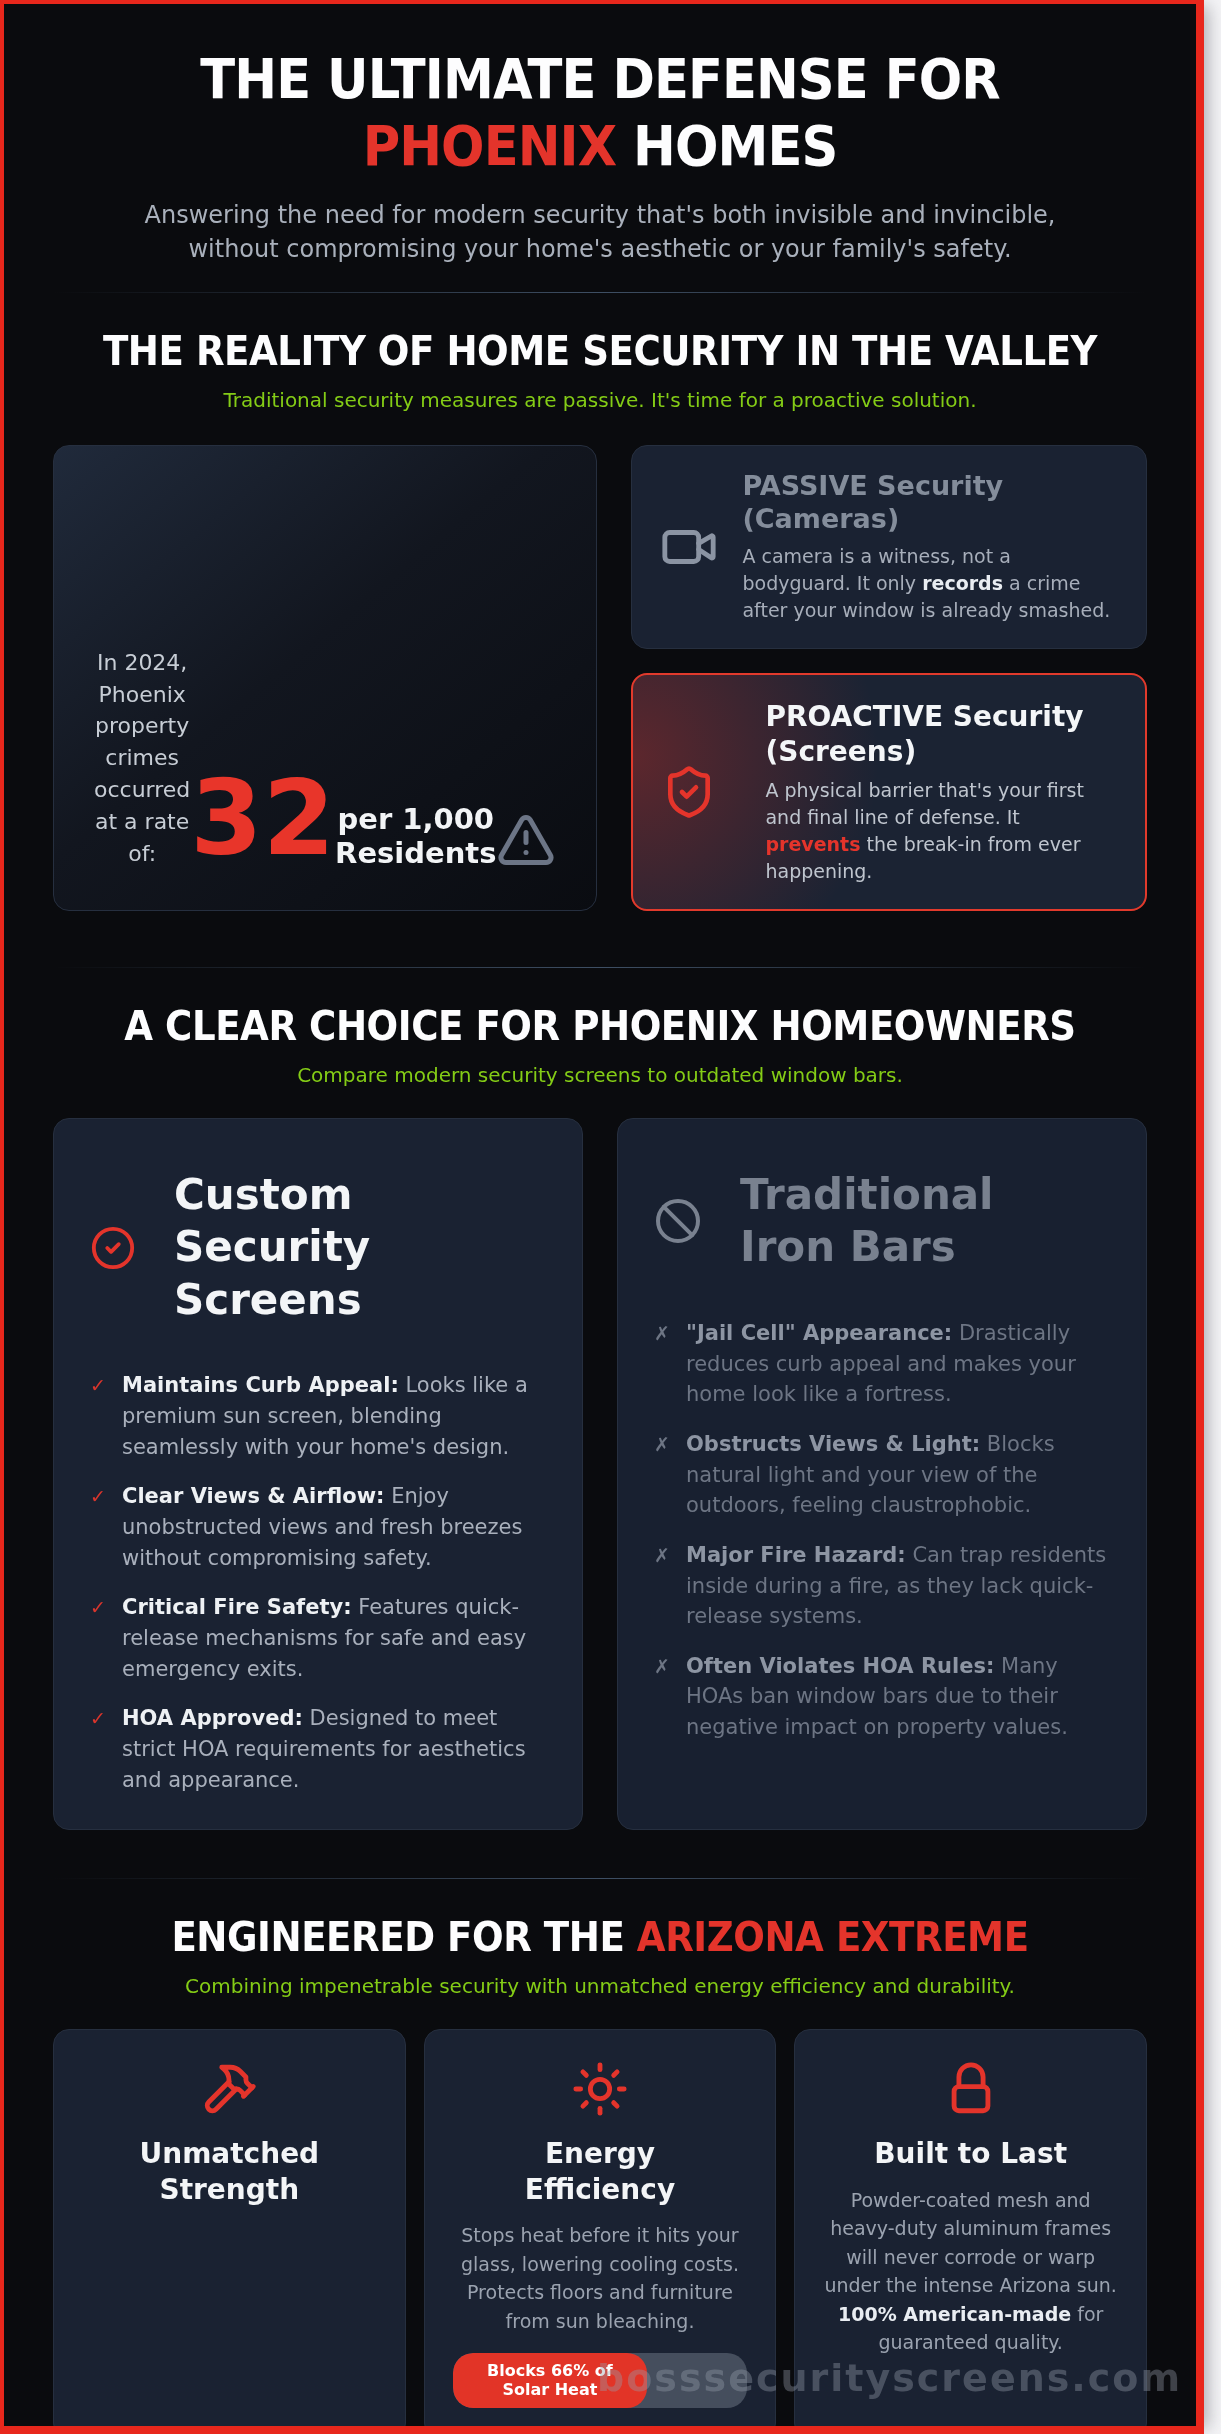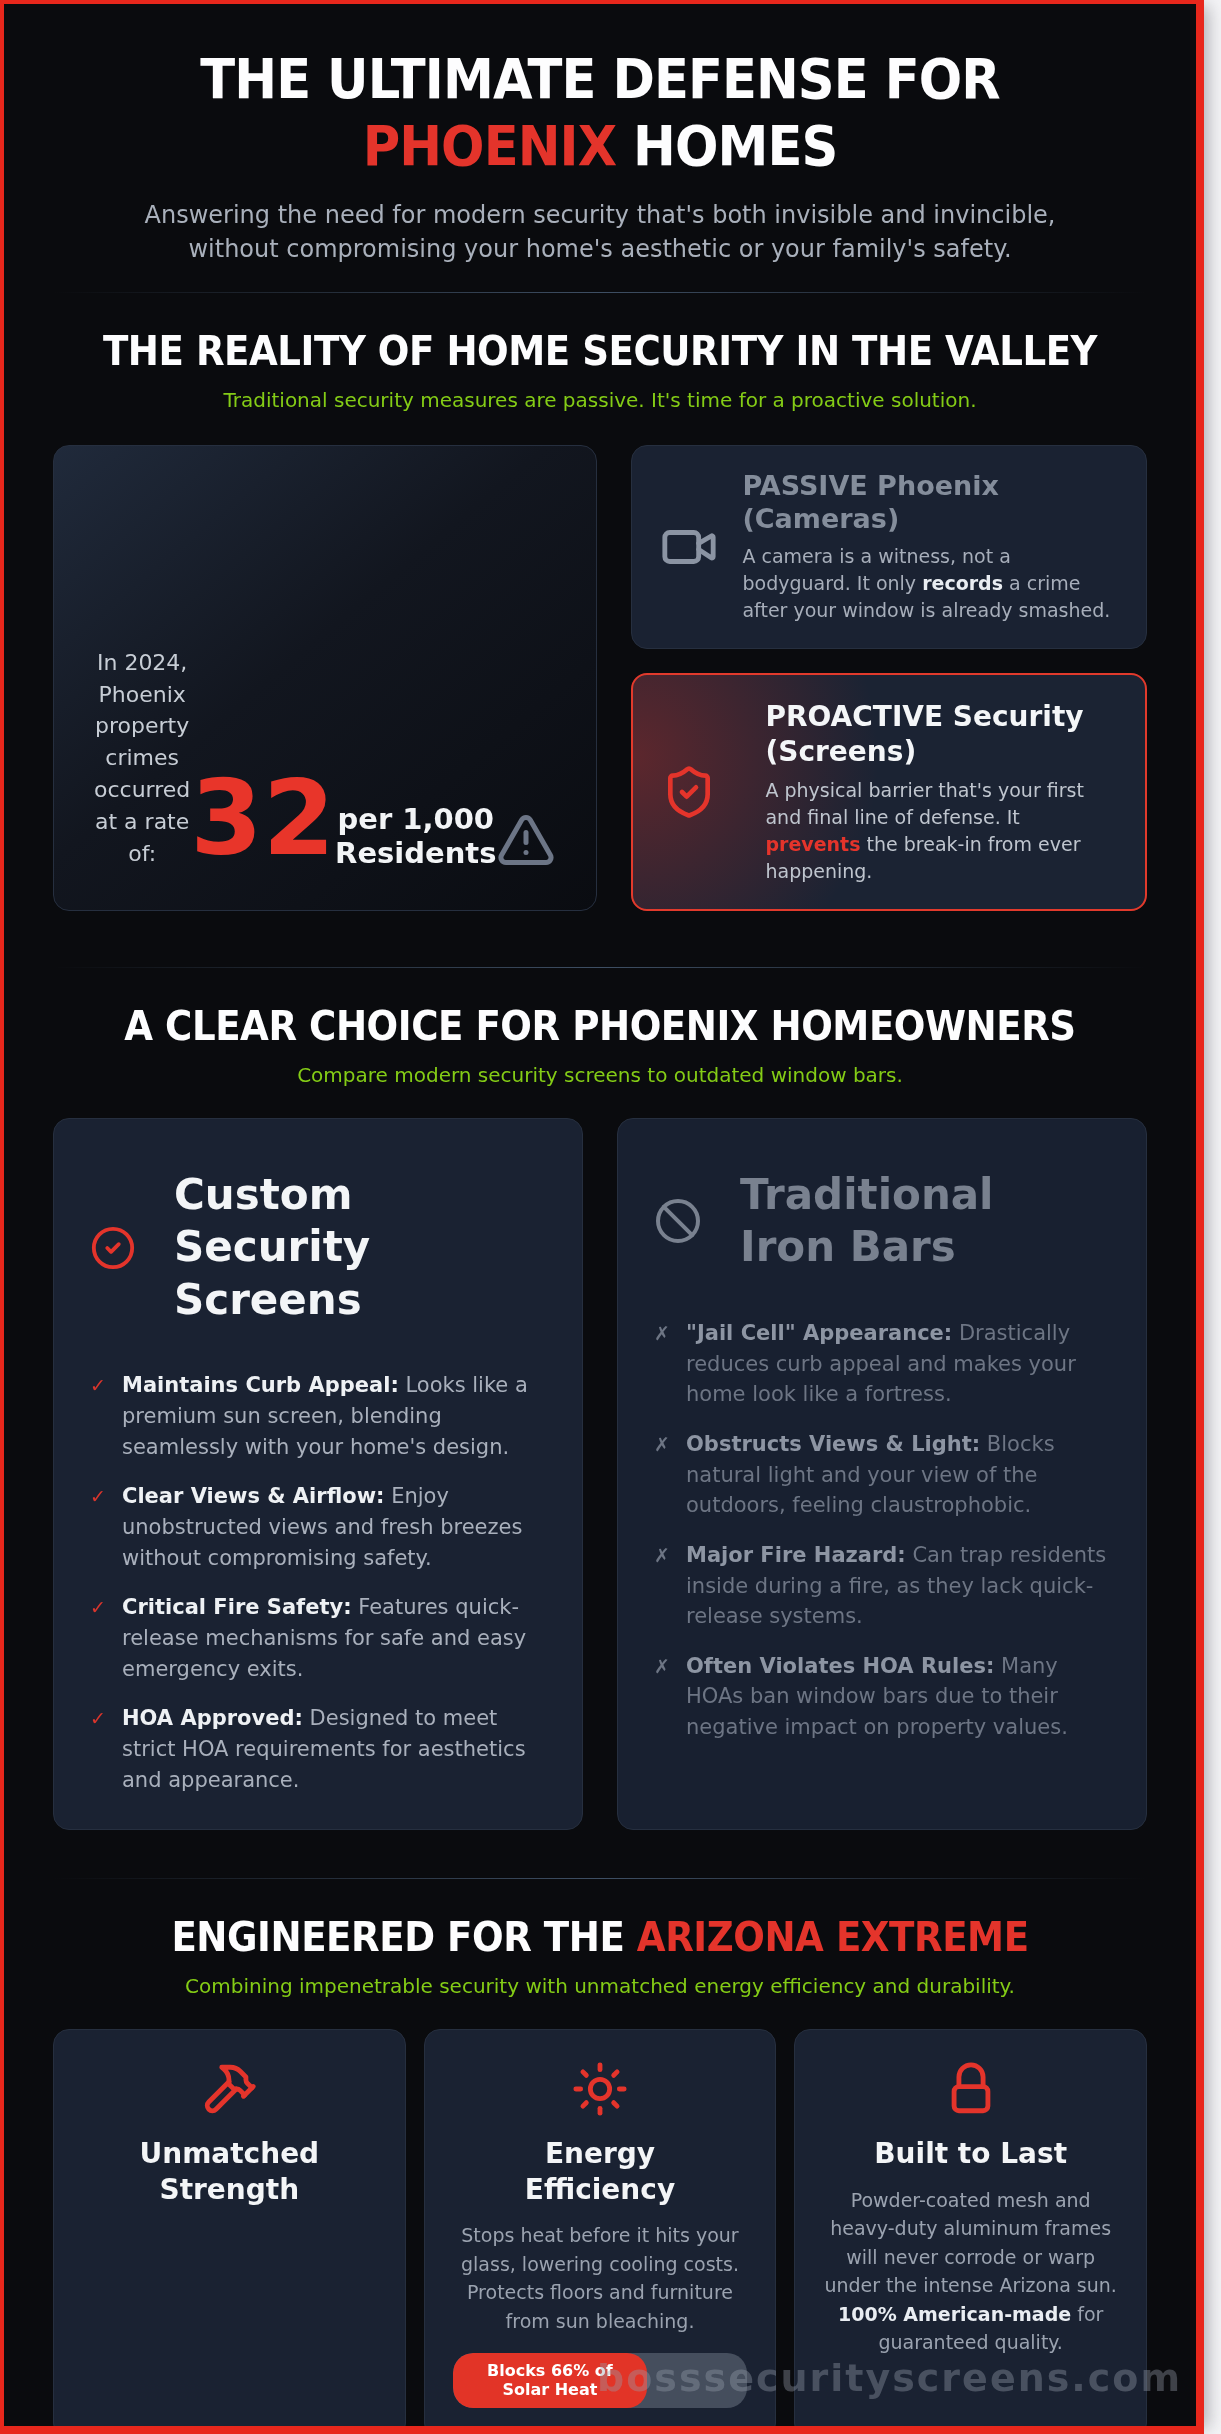--- a/index.html
+++ b/index.html
@@ -159,21 +159,21 @@
       </div>
       <div class="vcol">
         <div class="card duo-card">
           <span>
             <svg class="ico ico-gray" width="58" height="58" viewBox="0 0 24 24">
                 <path d="m16 13 5.223 3.482a.5.5 0 0 0 .777-.416V7.87a.5.5 0 0 0-.752-.432L16 10.5"></path>
                 <rect x="2" y="6" width="14" height="12" rx="2"></rect>
               </svg>
           </span>
           <div class="duo-text">
-            <h3 class="passive-title">PASSIVE Phoenix (Cameras)</h3>
+            <h3 class="passive-title">PASSIVE Security (Cameras)</h3>
             <p class="duo-body"><span>A camera is a witness, not a bodyguard. It only </span><b class="white-b">records</b><span> a crime after your window is already smashed.</span></p>
           </div>
         </div>
         <div class="card duo-card proactive-card">
           <span>
             <svg class="ico ico-red" width="56" height="56" viewBox="0 0 24 24">
                 <path d="M20 13c0 5-3.5 7.5-7.66 8.95a1 1 0 0 1-.67-.01C7.5 20.5 4 18 4 13V6a1 1 0 0 1 1-1c2 0 4.5-1.2 6.24-2.72a1 1 0 0 1 1.52 0C14.51 3.81 17 5 19 5a1 1 0 0 1 1 1z"></path>
                 <path d="m9 12 2 2 4-4"></path>
               </svg>
           </span>

